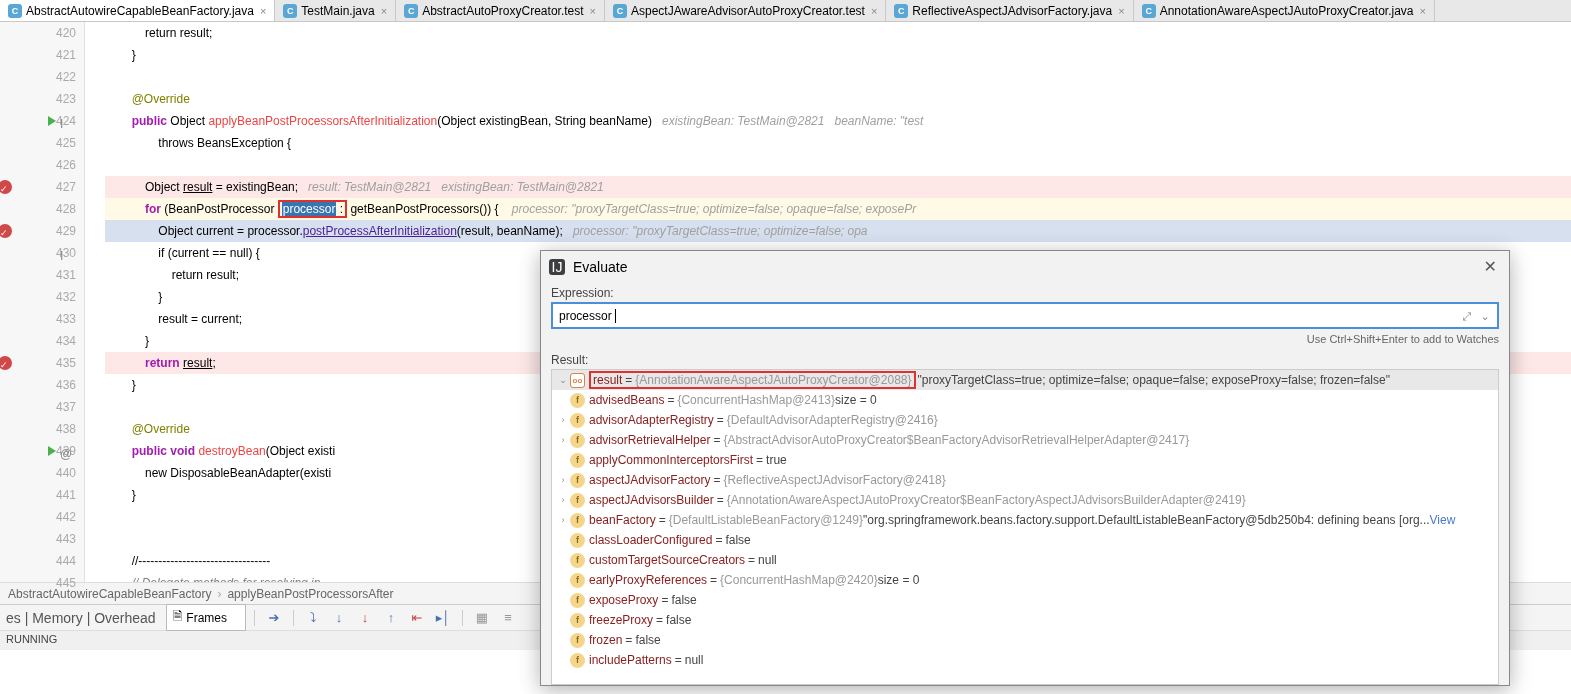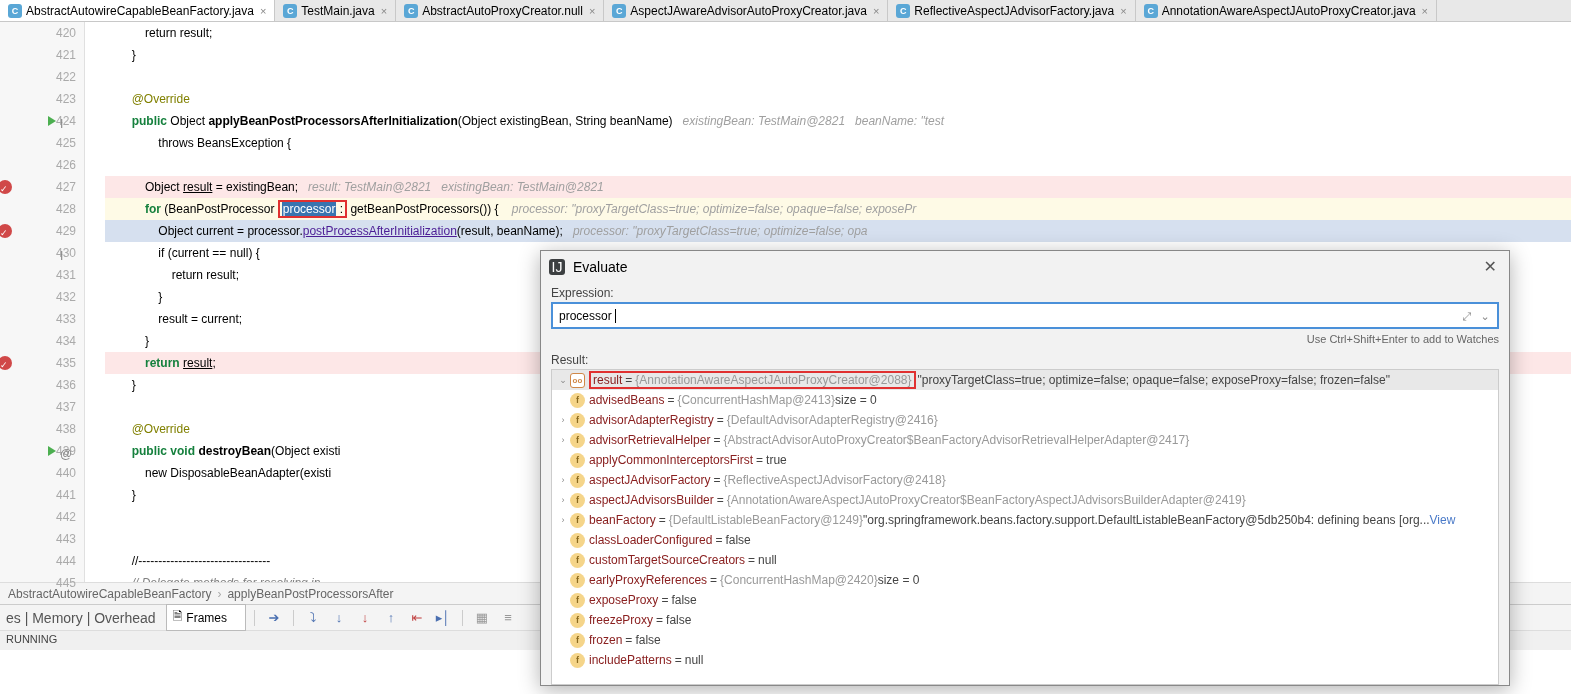--- a/index.html
+++ b/index.html
@@ -20,24 +20,24 @@
 .bp.redcheck { background:#d04848; }
 .bp.redcheck::after { content:"✓"; color:#fff; font-size:9px; position:absolute; left:2px; top:-2px; }
 .bp.greenplay { width:0;height:0;border-top:5px solid transparent;border-bottom:5px solid transparent;border-left:8px solid #4caf50; border-radius:0; background:none; left:48px; top:6px;}
 .icon-impl { position:absolute; left:60px; top:3px; color:#888; font-size:12px;}
 .code { flex:1; padding-left:20px; white-space:pre; font-size:13px; line-height:22px; overflow:hidden; }
 .code .line { height:22px; }
 .hl-cur { background:#fefae6; }
 .hl-bp { background:#fde7e7; }
 .hl-exec { background:#d6e0ef; }
 .k-ann { color:#808000; }
-.k-kw { color:#15803d; font-weight:bold; }
+.k-kw { color:#a21caf; font-weight:bold; }
 .k-com { color:#808080; font-style:italic; }
 .k-inline { color:#a0a0a0; font-style:italic; }
-.k-meth { color:#000000;font-weight:bold; }
+.k-meth { color:#ef4444; }
 .k-link { color:#4c1d95; text-decoration:underline; }
 .sel { background:#3874b0; color:#fff; padding:0 1px; }
 .redbox { border:2px solid #e03030; padding:0 2px; }
 
 
 .crumbs { border-top:1px solid #ddd; background:#f4f4f4; height:22px; display:flex; align-items:center; padding:0 8px; color:#666; font-size:12px; }
 .crumbs span+span::before { content:"›"; margin:0 6px; color:#aaa; }
 
 
 .dbg { border-top:1px solid #ccc; background:#f4f4f4; height:26px; display:flex; align-items:center; padding:0 6px; gap:4px; }
@@ -88,26 +88,26 @@
       <span>AbstractAutowireCapableBeanFactory.java</span>
       <span class="close">×</span>
     </div>
     <div class="tab">
       <span class="icon">C</span>
       <span>TestMain.java</span>
       <span class="close">×</span>
     </div>
     <div class="tab">
       <span class="icon">C</span>
-      <span>AbstractAutoProxyCreator.null</span>
-      <span class="close">×</span>
-    </div>
-    <div class="tab">
-      <span class="icon">C</span>
-      <span>AspectJAwareAdvisorAutoProxyCreator.java</span>
+      <span>AbstractAutoProxyCreator.test</span>
+      <span class="close">×</span>
+    </div>
+    <div class="tab">
+      <span class="icon">C</span>
+      <span>AspectJAwareAdvisorAutoProxyCreator.test</span>
       <span class="close">×</span>
     </div>
     <div class="tab">
       <span class="icon">C</span>
       <span>ReflectiveAspectJAdvisorFactory.java</span>
       <span class="close">×</span>
     </div>
     <div class="tab">
       <span class="icon">C</span>
       <span>AnnotationAwareAspectJAutoProxyCreator.java</span>

